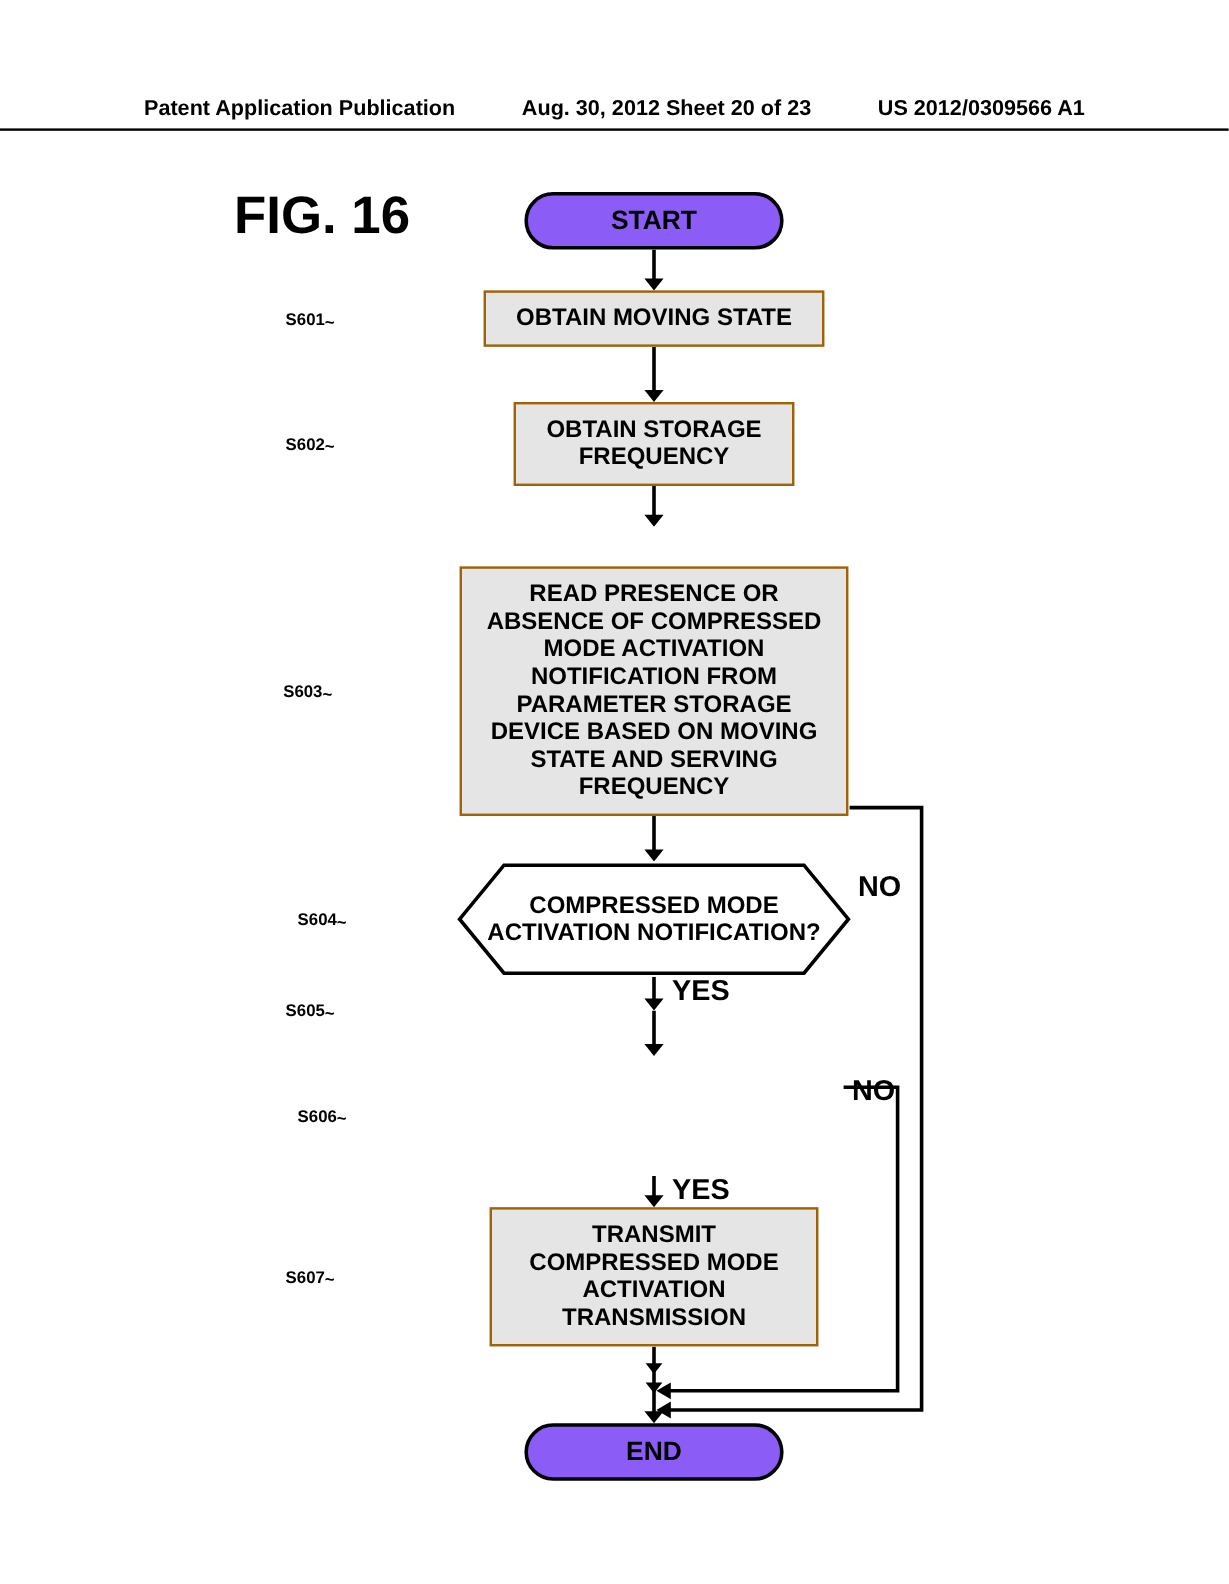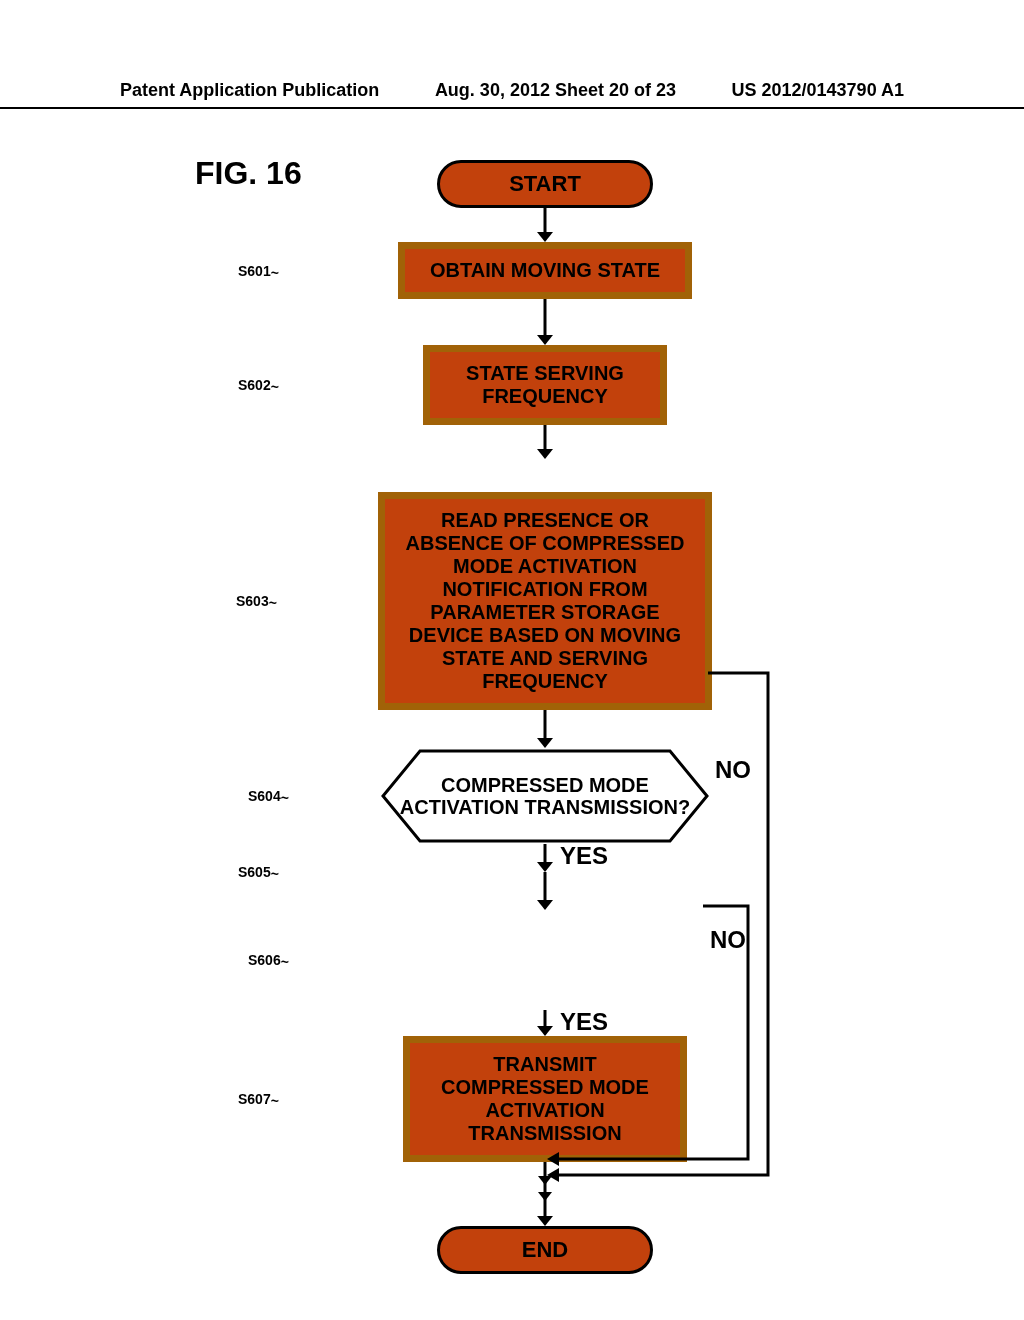--- a/index.html
+++ b/index.html
@@ -27,48 +27,48 @@
     font-weight: bold;
     display: flex;
     justify-content: space-between;
     border-bottom: 2px solid #000;
     padding-bottom: 6px;
   }
   .fig-title {
     position: absolute;
     left: 195px;
     top: 155px;
-    font-size: 32px;
+    font-size: 44px;
     font-weight: bold;
   }
   .fc {
     position: absolute;
     left: 310px;
     top: 160px;
     width: 470px;
   }
   .node {
     position: relative;
     margin: 0 auto;
     text-align: center;
   }
   .terminator {
     border: 3px solid #000;
     border-radius: 999px;
     padding: 8px 0;
     font-size: 22px;
     font-weight: bold;
-    background: #c2410c;
+    background: #8b5cf6;
   }
   .process {
-    border: 7px solid #a16207;
+    border: 2px solid #a16207;
     padding: 10px 10px;
     font-size: 20px;
     font-weight: bold;
-    background: #c2410c;
+    background: #e5e5e5;
     line-height: 1.15;
   }
   .decision-wrap {
     position: relative;
     margin: 0 auto;
   }
   .decision-svg { display:block; margin:0 auto; }
   .decision-text {
     position: absolute;
     top: 50%;
@@ -108,21 +108,21 @@
   .row { position: relative; }
 </style>
 </head>
 <body>
 
 <div class="page">
 
   <div class="header">
     <span>Patent Application Publication</span>
     <span>Aug. 30, 2012  Sheet 20 of 23</span>
-    <span>US 2012/0143790 A1</span>
+    <span>US 2012/0309566 A1</span>
   </div>
 
   <div class="fig-title">FIG. 16</div>
 
   <div class="fc">
 
     <div class="row">
       <div class="node terminator" style="width:210px;">
         <span>START</span>
       </div>
@@ -143,21 +143,21 @@
     <svg class="connector" width="20" height="46">
       <line x1="10" y1="0" x2="10" y2="38" stroke="#000" stroke-width="3"></line>
       <polygon points="2,36 18,36 10,46" fill="#000"></polygon>
     </svg>
 
     <div class="row">
       <div class="step-label">
         <span>S602</span><span class="tilde">~</span>
       </div>
       <div class="node process" style="width:210px;">
-        <span>STATE SERVING FREQUENCY</span>
+        <span>OBTAIN STORAGE FREQUENCY</span>
       </div>
     </div>
     <svg class="connector" width="20" height="34">
       <line x1="10" y1="0" x2="10" y2="26" stroke="#000" stroke-width="3"></line>
       <polygon points="2,24 18,24 10,34" fill="#000"></polygon>
     </svg>
 
     <div class="row">
       <div class="step-label" style="left:-74px;">
         <span>S603</span><span class="tilde">~</span>
@@ -172,21 +172,21 @@
     </svg>
 
     <div class="row" style="height:96px;">
       <div class="step-label" style="left:-62px;">
         <span>S604</span><span class="tilde">~</span>
       </div>
       <div class="decision-wrap" style="width:330px;height:96px;margin:0 auto;">
         <svg class="decision-svg" width="330" height="96">
           <polygon points="40,3 290,3 327,48 290,93 40,93 3,48" fill="#fff" stroke="#000" stroke-width="3"></polygon>
         </svg>
-        <div class="decision-text">COMPRESSED MODE ACTIVATION TRANSMISSION?</div>
+        <div class="decision-text">COMPRESSED MODE ACTIVATION NOTIFICATION?</div>
       </div>
       <div class="branch-label" style="left:405px; top:8px;">NO</div>
     </div>
 
     <div class="row" style="height:28px;">
       <svg class="connector" width="20" height="28">
         <line x1="10" y1="0" x2="10" y2="20" stroke="#000" stroke-width="3"></line>
         <polygon points="2,18 18,18 10,28" fill="#000"></polygon>
       </svg>
       <div class="branch-label" style="left:250px; top:-2px;">YES</div>

